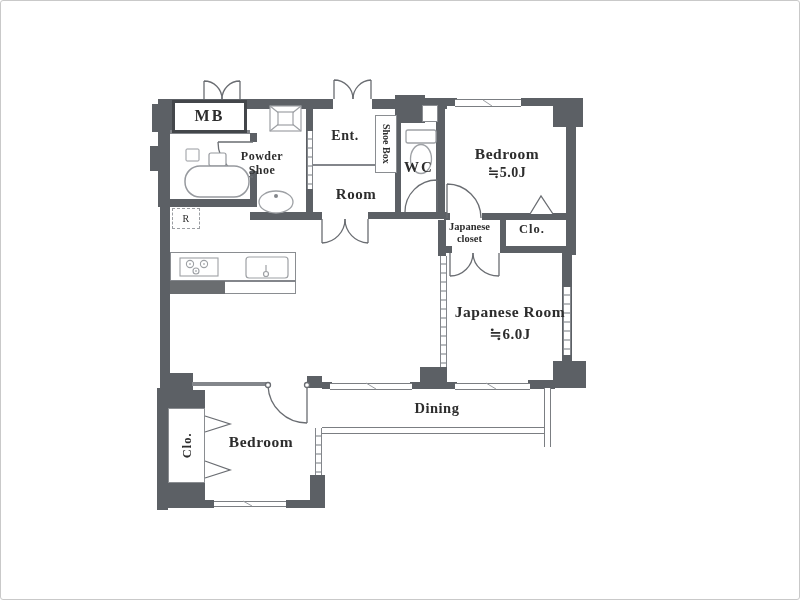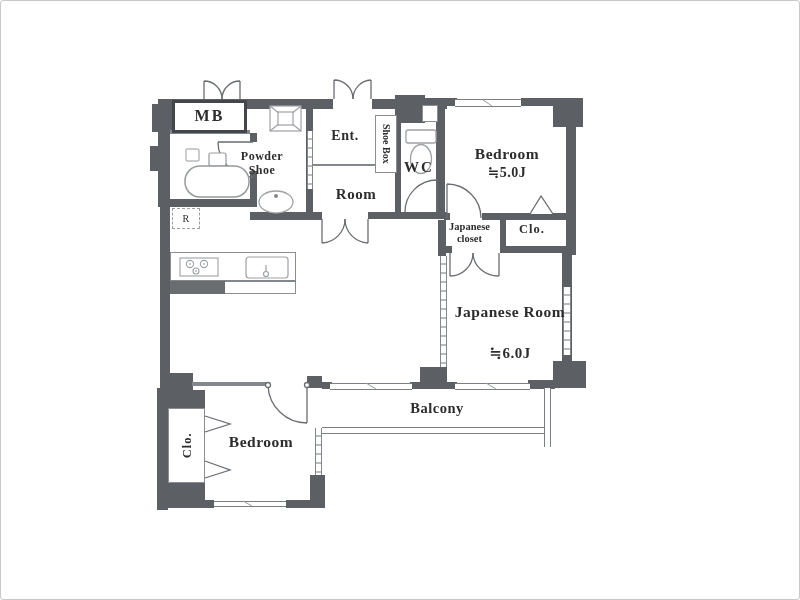--- a/index.html
+++ b/index.html
@@ -207,26 +207,26 @@
     <div>Japanese</div>
     <div>closet</div>
   </div>
 
   <div class="lbl" style="left:506px;top:222px;width:52px;font-size:12.5px;letter-spacing:1px">
     <span>Clo.</span>
   </div>
 
   <div class="lbl" style="left:450px;top:303px;width:120px;font-size:15.5px">
     <div>Japanese Room</div>
-    <div class="area" style="font-size:15px;margin-top:24px">≒6.0J</div>
+    <div class="area" style="font-size:15px;margin-top:5px">≒6.0J</div>
   </div>
 
 
   <div class="lbl" style="left:378px;top:400px;width:118px;font-size:14.5px">
-    <span>Balcony</span>
+    <span>Dining</span>
   </div>
 
   <div class="lbl" style="left:200px;top:433px;width:122px;font-size:15.5px">
     <div>Bedroom</div>
   </div>
 
   <div class="lbl flex-c" style="left:168px;top:408px;width:37px;height:75px;font-size:12.5px;letter-spacing:1px">
     <span class="rot">Clo.</span>
   </div>
 

